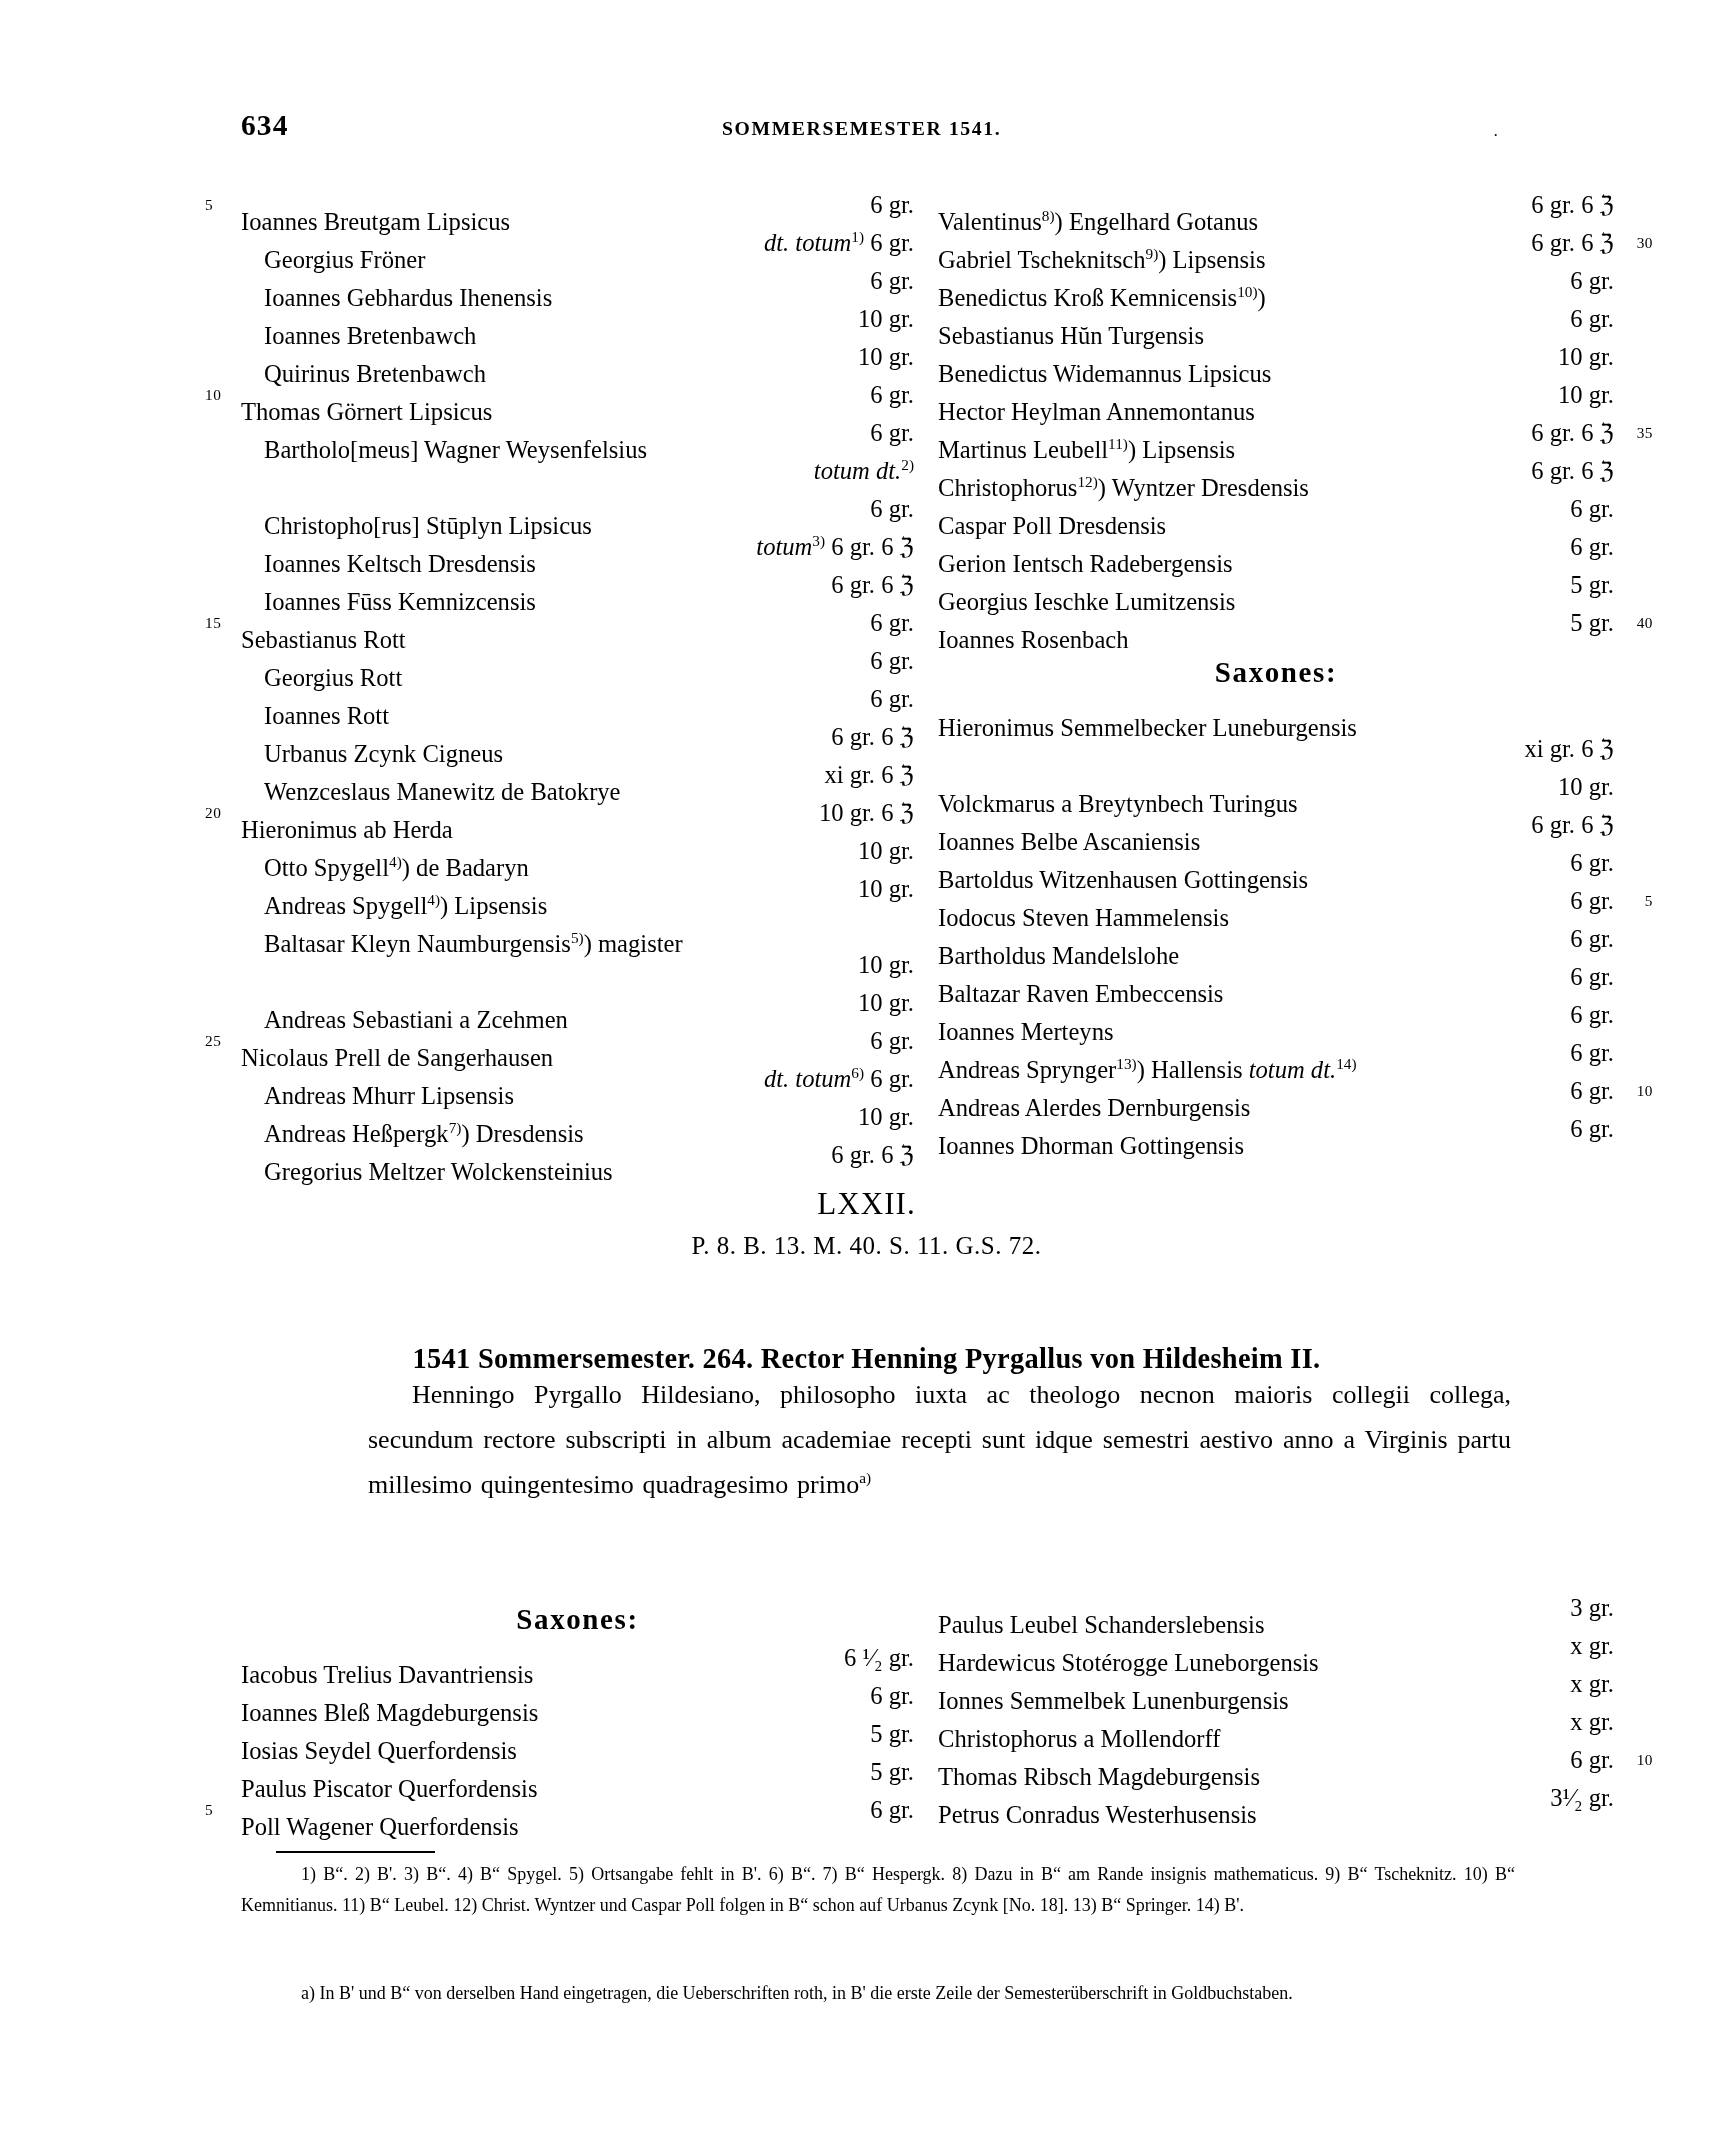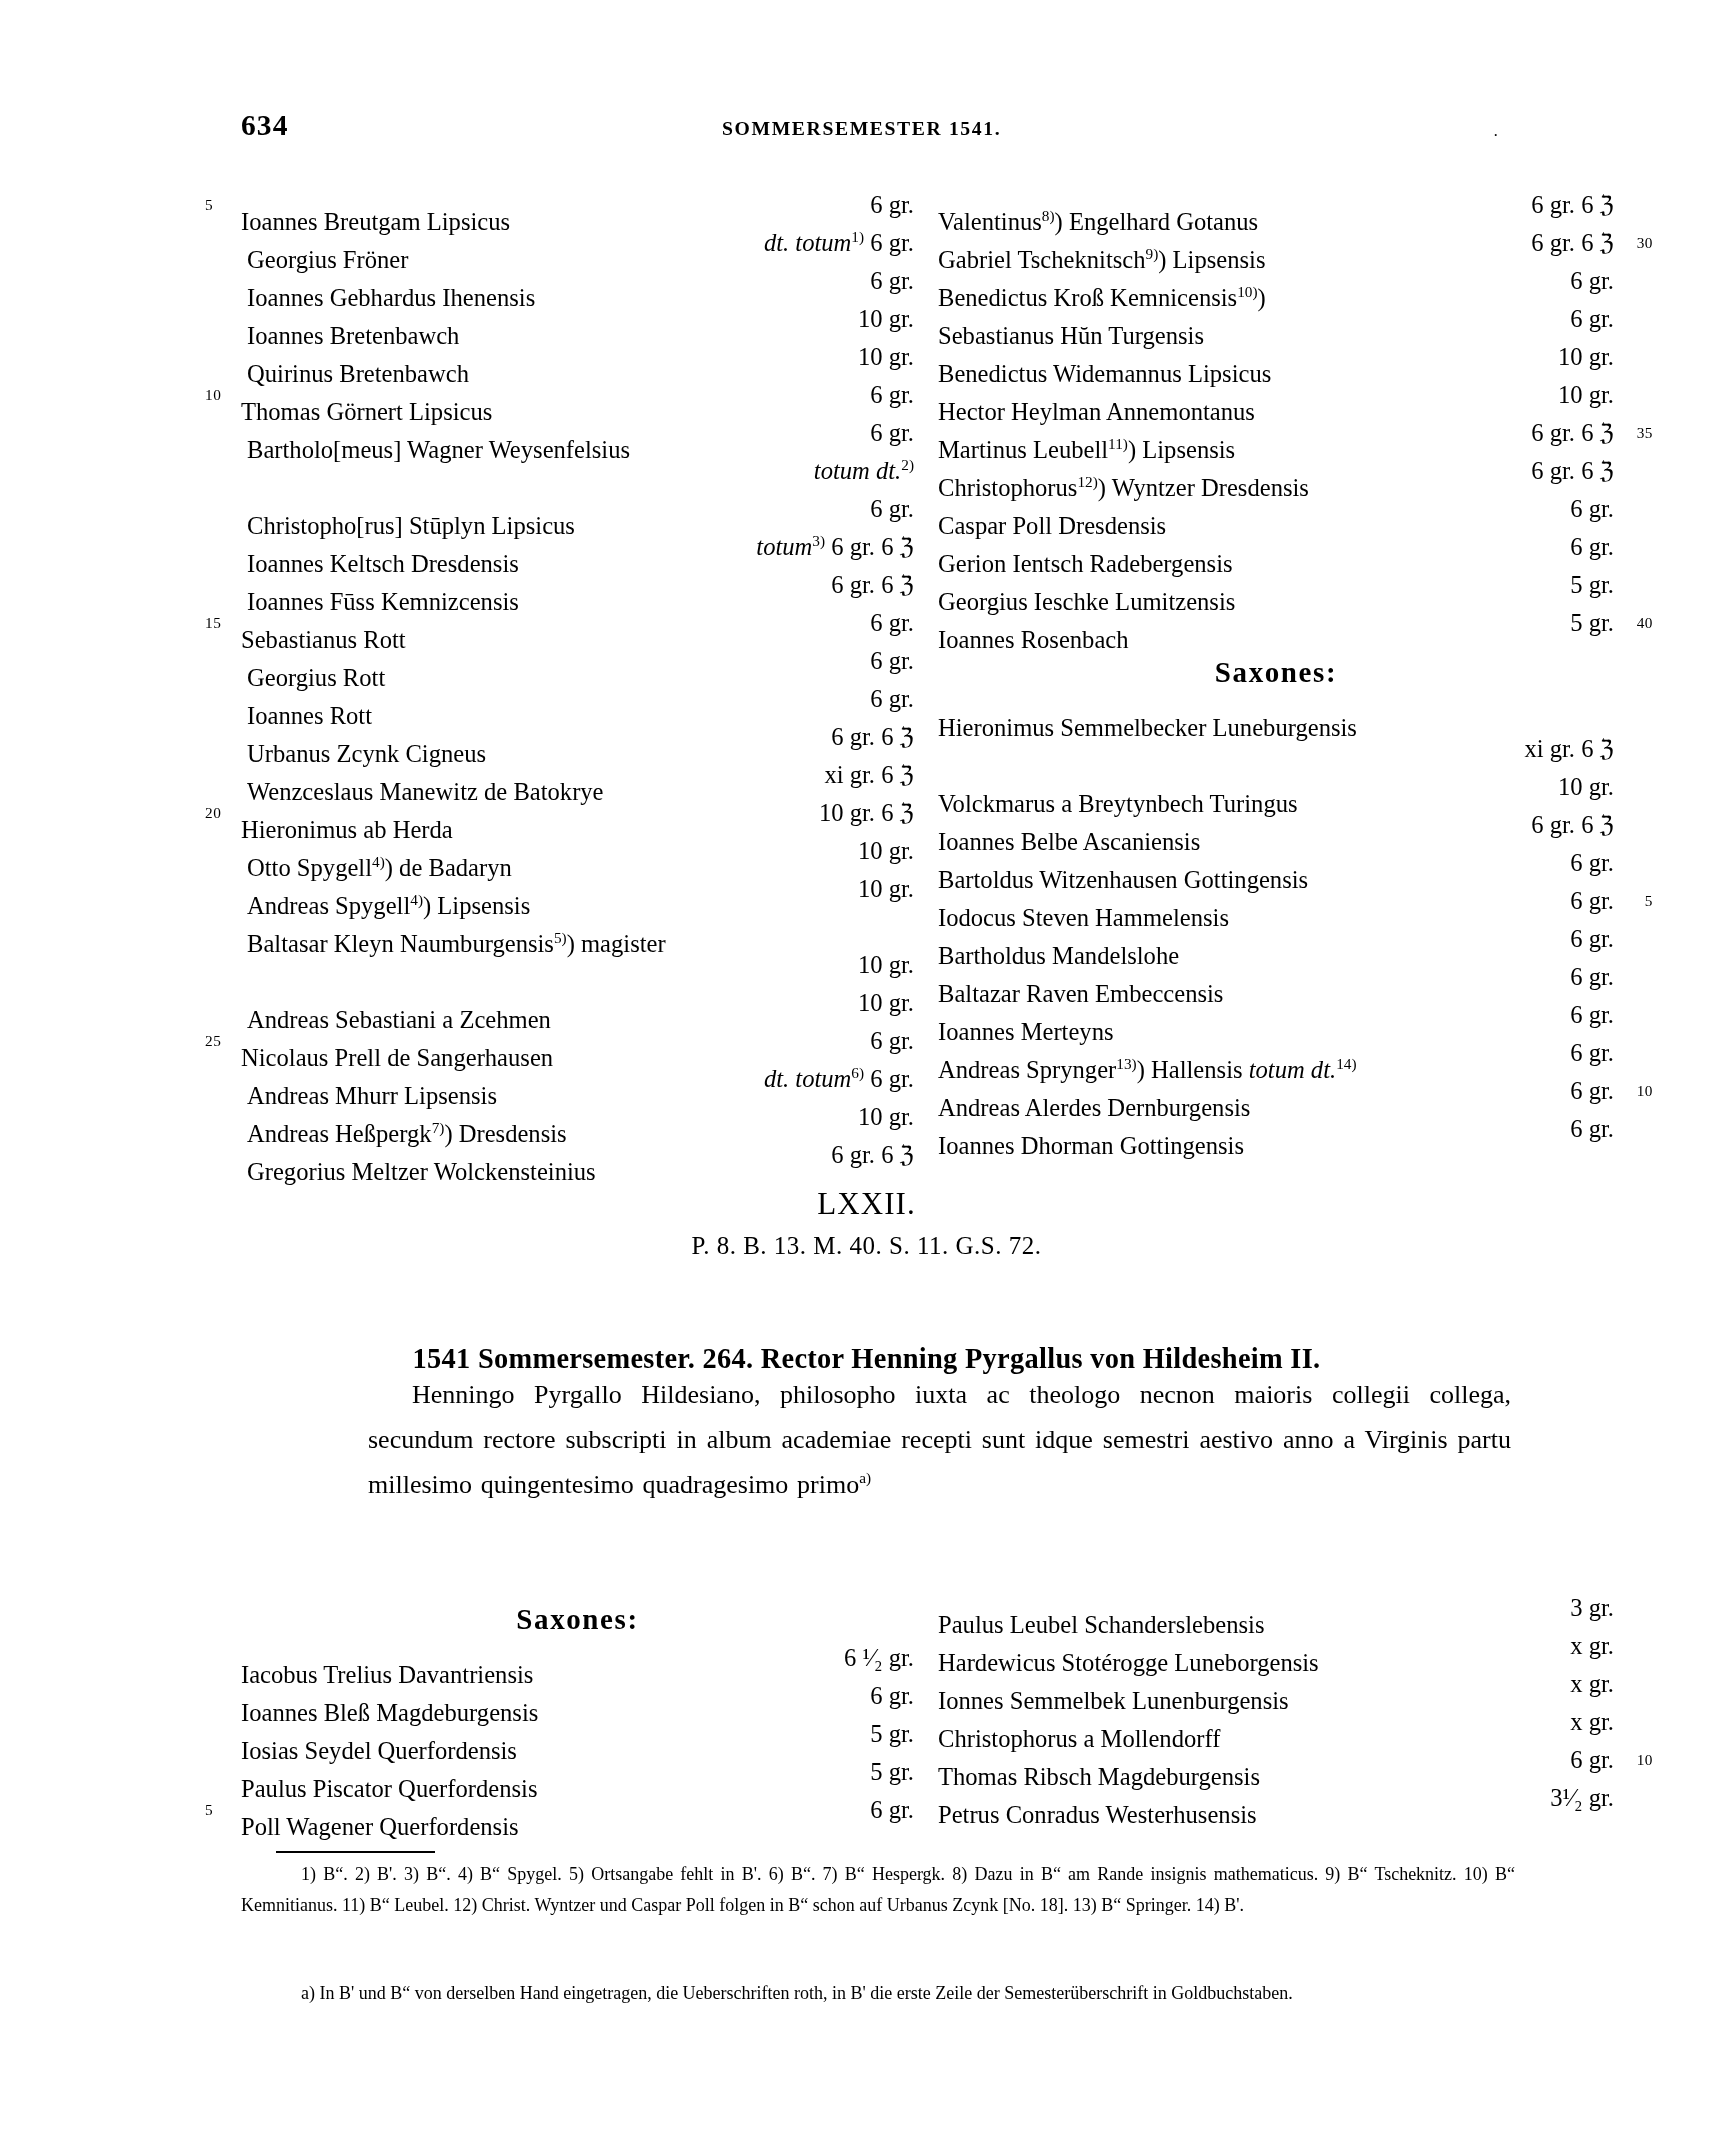--- a/index.html
+++ b/index.html
@@ -100,21 +100,21 @@
   }
   .entry .amt {
     position: absolute;
     right: 0;
     top: 0;
     text-align: right;
   }
   .entry .note {
     font-style: italic;
   }
-  .entry.indent .nm { left: 6px; font-family: Liberation Serif, serif; }
+  .entry.indent .nm { left: 23px; font-family: Liberation Serif, serif; }
   .sup {
     font-size: 15.3px;
     vertical-align: super;
     line-height: 0;
   }
 
   .section-head {
     height: 50px;
     line-height: 60px;
     text-align: center;

